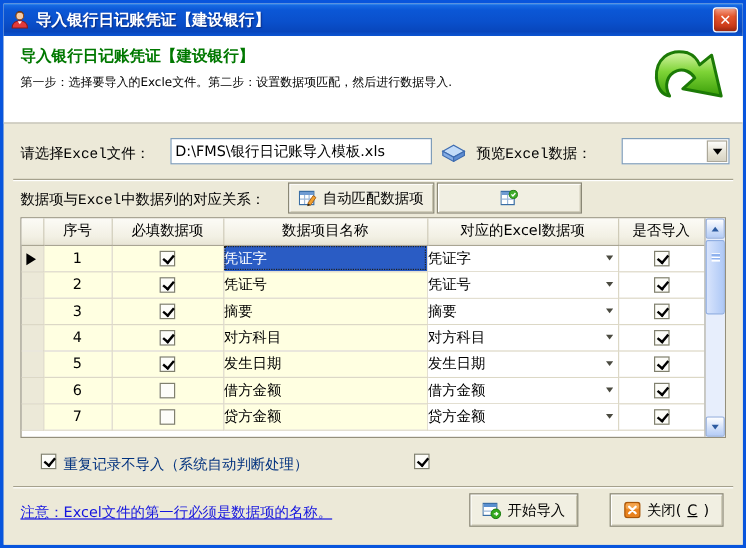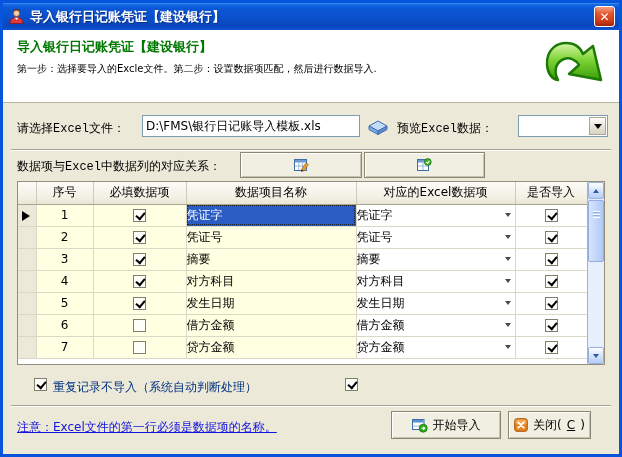--- a/index.html
+++ b/index.html
@@ -136,20 +136,21 @@
     <div class="btn93 tb" style="left:237px;width:122px;">
       <svg class="ic" width="15" height="14" viewBox="0 0 15 14">
         <rect x="0.5" y="1.5" width="12" height="11" fill="#fff" stroke="#3A6EA5"></rect>
         <rect x="1" y="2" width="11" height="2.5" fill="#6F9BD2"></rect>
         <line x1="1" y1="8" x2="12" y2="8" stroke="#9DB8D9"></line>
         <line x1="4.8" y1="4.5" x2="4.8" y2="12" stroke="#9DB8D9"></line>
         <line x1="8.6" y1="4.5" x2="8.6" y2="12" stroke="#9DB8D9"></line>
         <path d="M7.5,11.5 L12,5 L14.3,6.6 L9.8,13 Z" fill="#F0A030" stroke="#A05810" stroke-width="0.7"></path>
         <path d="M7.5,11.5 L9.8,13 L7,13.8 Z" fill="#402808"></path>
       </svg>
+      <span>自动匹配数据项</span>
     </div>
 
     <div class="btn93 tb" style="left:361px;width:121px;">
       <svg class="ic" width="15" height="14" viewBox="0 0 15 14">
         <rect x="0.5" y="1.5" width="11" height="11" fill="#fff" stroke="#3A6EA5"></rect>
         <rect x="1" y="2" width="10" height="2.5" fill="#6F9BD2"></rect>
         <line x1="1" y1="8" x2="11" y2="8" stroke="#9DB8D9"></line>
         <line x1="6" y1="4.5" x2="6" y2="12" stroke="#9DB8D9"></line>
         <circle cx="10.8" cy="4" r="3.4" fill="#3FAE2A" stroke="#1E7A10" stroke-width="0.8"></circle>
         <path d="M9.2,4 L10.4,5.3 L12.5,2.8" fill="none" stroke="#fff" stroke-width="1.1"></path>
@@ -248,32 +249,32 @@
     </div>
 
     <span class="checkbox checked" style="position:absolute;left:31px;top:348px;"></span>
     <span class="optlbl" style="left:50px;top:349px;">重复记录不导入（系统自动判断处理）</span>
     <span class="checkbox checked" style="position:absolute;left:342px;top:348px;"></span>
 
     <div class="etched" style="top:375px;"></div>
 
     <div class="note">注意：Excel文件的第一行必须是数据项的名称。</div>
 
-    <div class="btn93 fbtn" style="left:388px;top:381px;width:110px;">
+    <div class="btn93 fbtn" style="left:388px;top:381px;width:91px;">
       <svg class="ic" width="16" height="15" viewBox="0 0 16 15">
         <rect x="0.5" y="1.5" width="11.5" height="10" fill="#fff" stroke="#3A6EA5"></rect>
         <rect x="1" y="2" width="10.5" height="2.5" fill="#5A8FD0"></rect>
         <line x1="1" y1="8" x2="11.5" y2="8" stroke="#9DB8D9"></line>
         <circle cx="11.2" cy="10.2" r="4" fill="#34A81E" stroke="#187A0C" stroke-width="0.8"></circle>
         <path d="M9.5,10.2 L12.6,10.2 M11.2,8.8 L12.8,10.2 L11.2,11.6" fill="none" stroke="#fff" stroke-width="1.1"></path>
       </svg>
       <span>开始导入</span>
     </div>
 
-    <div class="btn93 fbtn" style="left:505px;top:381px;width:83px;">
+    <div class="btn93 fbtn" style="left:505px;top:381px;width:95px;">
       <svg class="ic" width="14" height="14" viewBox="0 0 14 14">
         <rect x="0.7" y="0.7" width="12.6" height="12.6" rx="2.2" fill="#E8821E" stroke="#A85608" stroke-width="1"></rect>
         <rect x="1.4" y="1.4" width="11.2" height="5" rx="2" fill="#F6AE5A" opacity="0.8"></rect>
         <path d="M4.3,4.3 L9.7,9.7 M9.7,4.3 L4.3,9.7" stroke="#FFFFFF" stroke-width="1.9" stroke-linecap="round"></path>
       </svg>
       <span>关闭(</span>
         <span class="keyu">C</span>
         <span>)</span>
     </div>
 

